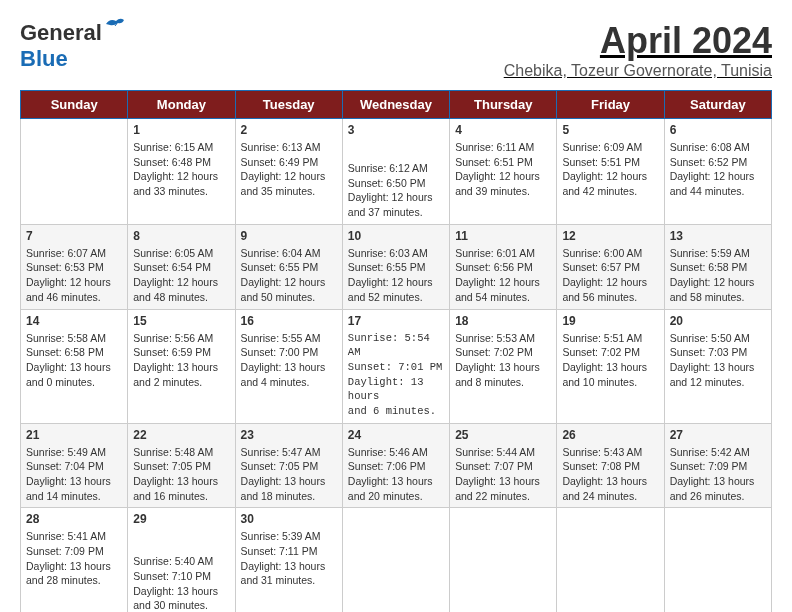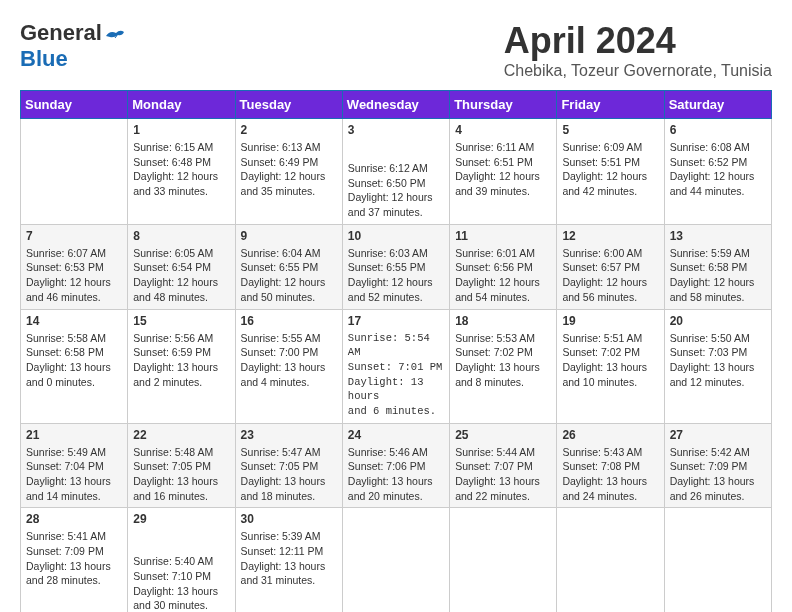--- a/index.html
+++ b/index.html
@@ -25,41 +25,42 @@
       font-size: 22px;
       font-weight: bold;
       color: #333;
     }
     .logo-blue {
       font-size: 22px;
       font-weight: bold;
       color: #1a6cb5;
     }
     .title-area {
-      text-align: left;
+      text-align: right;
+      text-decoration: underline;
     }
     .month-year {
       font-size: 36px;
       font-weight: bold;
       color: #333;
     }
     .location {
       font-size: 16px;
       color: #555;
     }
     .calendar {
       width: 100%;
       border-collapse: collapse;
       font-size: 11px;
     }
     .calendar th {
-      background-color: #6d28d9;
+      background-color: #7f1d1d;
       color: #fff;
       padding: 6px 4px;
-      text-align: left;
+      text-align: center;
       font-size: 13px;
       font-weight: bold;
       border: 1px solid #1a6cb5;
     }
     .calendar td {
       border: 1px solid #ccc;
       vertical-align: top;
       padding: 4px 5px;
       width: 107px;
       min-height: 80px;
@@ -81,21 +82,21 @@
     }
     .empty-cell {
       background: #f9f9f9;
     }
   </style>
 </head>
 <body>
 
 <div class="header-area">
   <div class="logo">
-    <div style="display:flex; align-items:flex-end;">
+    <div style="display:flex; align-items:flex-start;">
       <span class="logo-general">General</span>
       <svg width="22" height="18" viewBox="0 0 22 18" style="margin-left:2px; margin-top:-4px;">
         <path d="M2,8 Q6,2 12,5 Q16,1 20,4 Q18,8 14,7 Q10,10 6,9 Z" fill="#1a6cb5"></path>
         <path d="M12,5 Q14,8 11,10" fill="none" stroke="#1a6cb5" stroke-width="1"></path>
       </svg>
     </div>
     <span class="logo-blue">Blue</span>
   </div>
   <div class="title-area">
     <div class="month-year">April 2024</div>
@@ -325,21 +326,21 @@
         <td>
           <div class="day-num">29</div>
           <div class="day-info" style="white-space: pre-line; margin-top: 28px;">Sunrise: 5:40 AM
 Sunset: 7:10 PM
 Daylight: 13 hours
 and 30 minutes.</div>
         </td>
         <td>
           <div class="day-num">30</div>
           <div class="day-info" style="white-space: pre-line;">Sunrise: 5:39 AM
-Sunset: 12:11 PM
+Sunset: 7:11 PM
 Daylight: 13 hours
 and 31 minutes.</div>
         </td>
         <td class="empty-cell"></td>
         <td class="empty-cell"></td>
         <td class="empty-cell"></td>
         <td class="empty-cell"></td>
       </tr>
     </tbody>
 </table>

